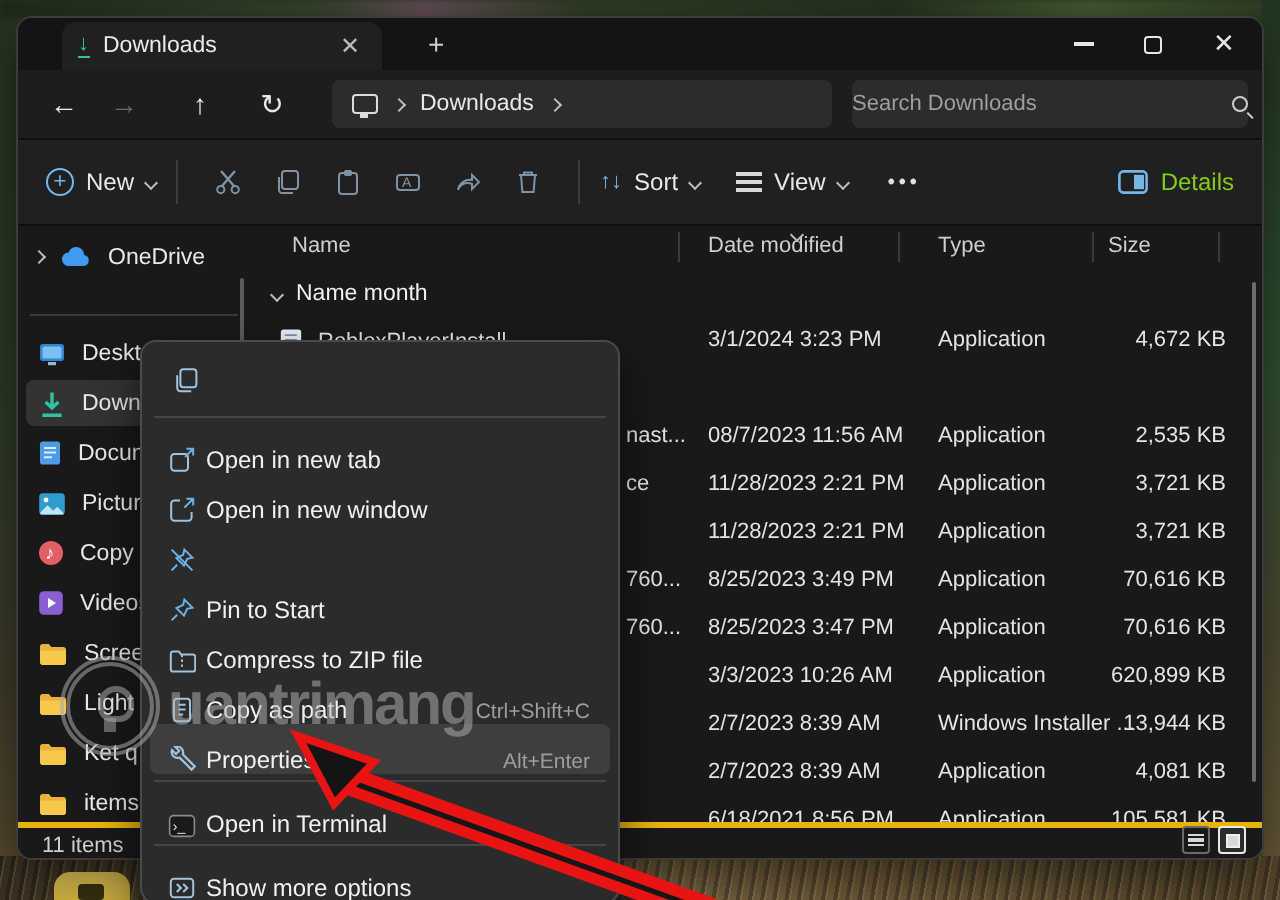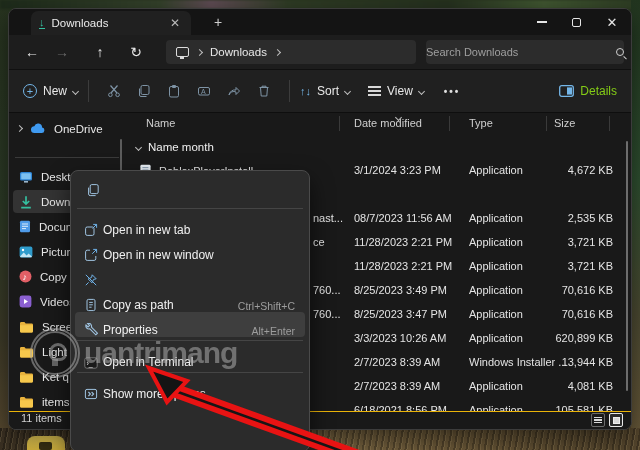--- a/index.html
+++ b/index.html
@@ -89,22 +89,22 @@
   .frow { position:relative; height:24px; color:#e4e4e4; font-size:11px; }
   .frow.spacer { }
   .fc { position:absolute; top:5px; white-space:nowrap; }
   .c-name { left:13px; display:flex; gap:7px; align-items:center; max-width:195px; overflow:hidden; }
   .c-frag { left:187px; }
   .c-date { left:228px; }
   .c-type { left:343px; width:130px; overflow:hidden; }
   .c-size { right:18px; text-align:right; }
   .list-scroll { position:absolute; right:3px; top:28px; width:2px; height:250px; background:#6d6d6d; border-radius:2px; }
 
-  .statusbar { position:absolute; left:0; bottom:0; right:0; height:18px; background:#191919; border-top:1px solid #eab308;
-    color:#cfcfcf; font-size:11px; display:flex; align-items:flex-start; padding-left:12px; gap:8px; }
+  .statusbar { position:absolute; left:0; bottom:0; right:0; height:18px; background:#191919; border-top:3px solid #eab308;
+    color:#cfcfcf; font-size:11px; display:flex; align-items:flex-end; padding-left:12px; gap:8px; }
   .vt { position:absolute; bottom:2px; width:14px; height:14px; border:1px solid #6a6a6a; border-radius:2px;
     display:flex; align-items:center; justify-content:center; }
   .vt.list { right:26px; } .vt.icons { right:8px; border-color:#e8e8e8; background:#2b2b2b; }
   .vt .viewlines { width:8px; } .vt .viewlines i { margin:1.5px 0; height:1.2px; }
   .vt .sq { width:7px; height:7px; border:1.3px solid #efefef; background:#d8d8d8; }
 
   
   .cmenu { position:absolute; left:70px; top:170px; width:240px; height:282px; background:#2b2b2b;
     border:1px solid #4a4a4a; border-radius:8px; box-shadow:0 10px 22px rgba(0,0,0,.6); z-index:10; padding:4px; }
   .cm-iconrow { height:30px; display:flex; align-items:center; padding-left:10px; }
@@ -483,20 +483,38 @@
         <span class="cm-ic">
           <svg width="14" height="14" viewBox="0 0 14 14">
             <path d="M8.2 1.8l4 4-2.6.6-1.6 3.4-3.8-3.8 3.4-1.6z" stroke="#6fb2e8" fill="none"></path>
             <path d="M4.6 9.4 L1.8 12.2 M1.8 1.8l10.4 10.4" stroke="#6fb2e8" fill="none"></path>
           </svg>
         </span>
       </div>
       <div class="cm-item">
         <span class="cm-ic">
           <svg width="14" height="14" viewBox="0 0 14 14">
+            <path d="M8.2 1.8l4 4-2.6.6-1.6 3.4-3.8-3.8 3.4-1.6z" stroke="#6fb2e8" fill="none"></path>
+            <path d="M4.6 9.4 L1.8 12.2" stroke="#6fb2e8" fill="none"></path>
+          </svg>
+        </span>
+        <span class="lab">Pin to Start</span>
+      </div>
+      <div class="cm-item">
+        <span class="cm-ic">
+          <svg width="14" height="13" viewBox="0 0 14 13">
+            <path d="M1.4 3c0-.7.5-1.2 1.2-1.2h2.8l1.2 1.4h5.8c.7 0 1.2.5 1.2 1.2v6.2c0 .7-.5 1.2-1.2 1.2H2.6c-.7 0-1.2-.5-1.2-1.2z" stroke="#9fc3e0" fill="none"></path>
+            <path d="M7 3.4v1.2m0 1.2V7m0 1.2v1.2" stroke="#9fc3e0"></path>
+          </svg>
+        </span>
+        <span class="lab">Compress to ZIP file</span>
+      </div>
+      <div class="cm-item">
+        <span class="cm-ic">
+          <svg width="14" height="14" viewBox="0 0 14 14">
             <rect x="3" y="1.4" width="8" height="11.2" rx="1.4" stroke="#9fc3e0" fill="none"></rect>
             <path d="M5.2 4.4h3.6M5.2 6.8h3.6M5.2 9.2h2.4" stroke="#9fc3e0"></path>
           </svg>
         </span>
         <span class="lab">Copy as path</span>
         <span class="sc">Ctrl+Shift+C</span>
       </div>
       <div class="cm-item hover">
         <span class="cm-ic">
           <svg width="14" height="14" viewBox="0 0 14 14">

